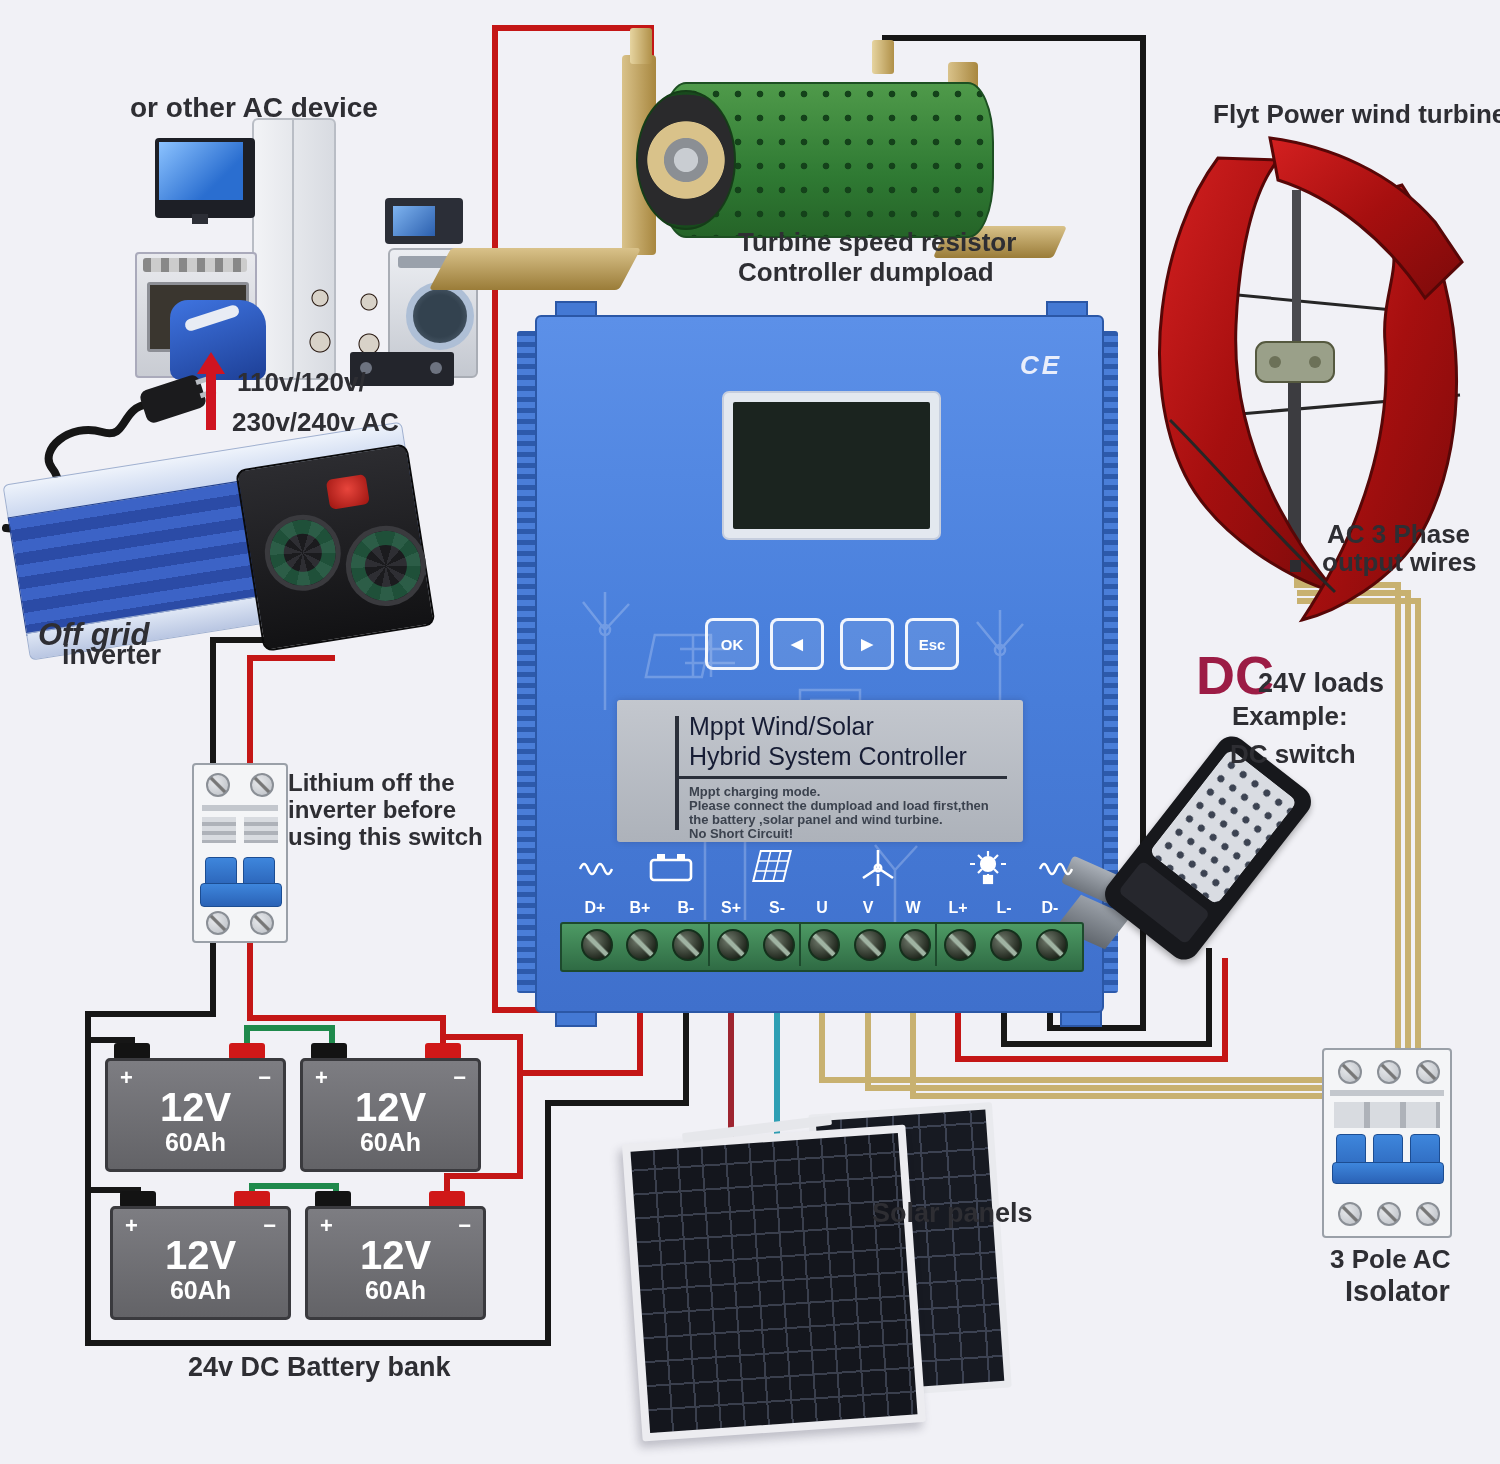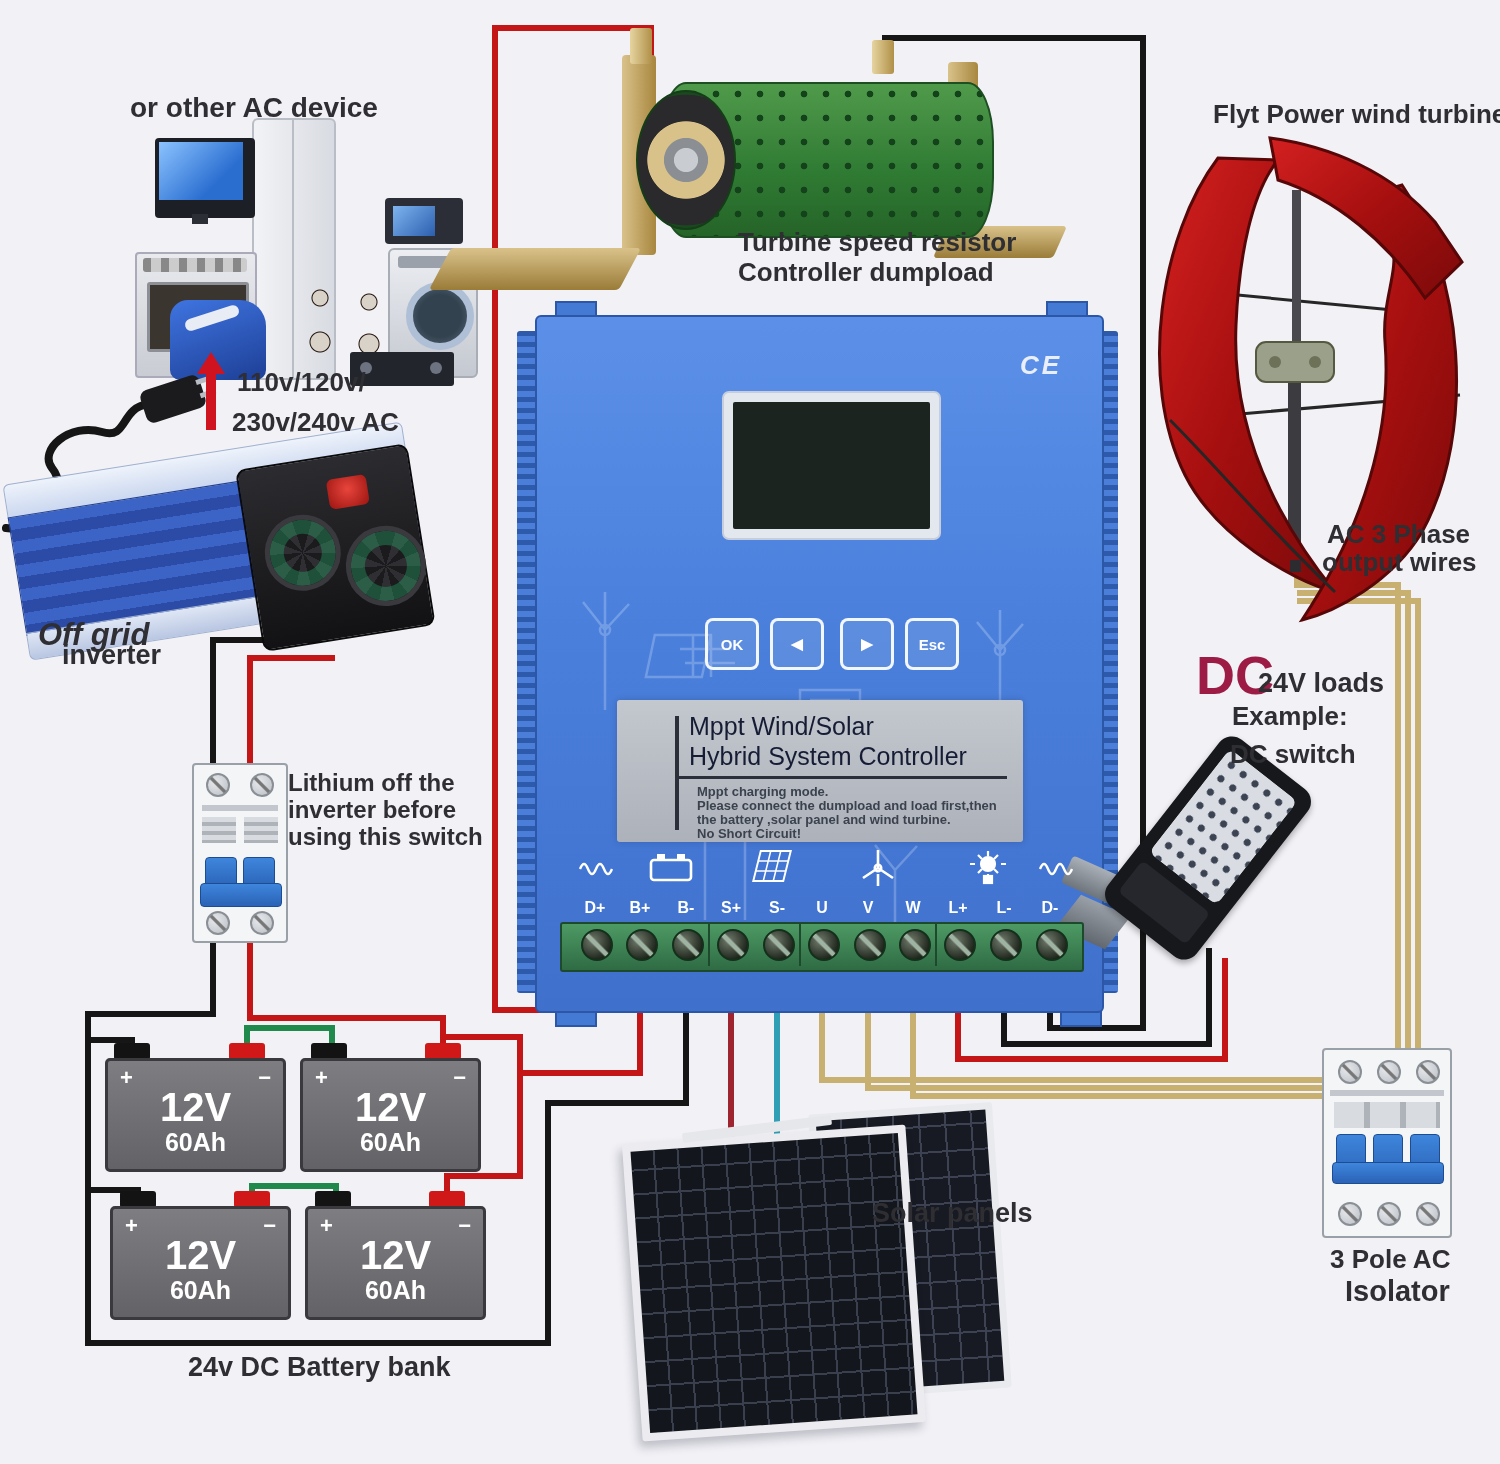--- a/index.html
+++ b/index.html
@@ -22,21 +22,21 @@
   #lcd-screen{position:absolute;left:9px;top:9px;right:9px;bottom:9px;background:#1b241f;border-radius:2px;}
   #ce{left:1020px;top:350px;color:#e9eefb;font-size:26px;font-weight:bold;letter-spacing:3px;z-index:4;font-style:italic;}
   .cbtn{position:absolute;z-index:4;top:618px;width:48px;height:46px;border:3px solid rgba(255,255,255,.92);
     border-radius:8px;background:rgba(255,255,255,.10);color:#fff;font-weight:bold;font-size:15px;
     display:flex;align-items:center;justify-content:center;}
   #ctl-label{left:617px;top:700px;width:406px;height:142px;z-index:4;
     background:linear-gradient(180deg,#c3c7ce,#adb2ba);border-radius:3px;box-shadow:0 0 6px rgba(30,40,80,.25);}
   #ctl-label .vbar{position:absolute;left:58px;top:16px;width:4px;height:114px;background:#2a2f3a;}
   .ctl-t{position:absolute;left:72px;font-size:25px;font-weight:normal;color:#161c34;white-space:nowrap;}
   #ctl-hr{position:absolute;left:58px;top:76px;width:332px;height:3px;background:#2a2f3a;}
-  .ctl-n{position:absolute;left:72px;font-size:13px;font-weight:bold;color:#3b424e;white-space:nowrap;margin-left:8px;}
+  .ctl-n{position:absolute;left:72px;font-size:13px;font-weight:bold;color:#3b424e;white-space:nowrap;}
   #tblock{left:560px;top:922px;width:520px;height:46px;z-index:4;border:2px solid #1d4a2d;border-radius:3px;
     background:linear-gradient(180deg,#4d9a64,#2f6b44);}
   .scr{position:absolute;z-index:5;top:929px;width:28px;height:28px;border-radius:50%;border:2px solid #14301c;
     background:linear-gradient(45deg,transparent 42%,#9fb3a2 46%,#9fb3a2 54%,transparent 58%),
                radial-gradient(circle at 35% 35%,#707a6c,#1d241a 75%);}
   .tdiv{position:absolute;z-index:5;top:924px;width:2px;height:42px;background:#1d4a2d;}
   .term{position:absolute;z-index:5;top:899px;width:36px;text-align:center;color:#fff;font-weight:bold;font-size:16px;}
   .ticon{position:absolute;z-index:5;top:858px;}
   
   .breaker{position:absolute;z-index:3;background:#f4f5f7;border:2px solid #9aa0a8;border-radius:4px;}

